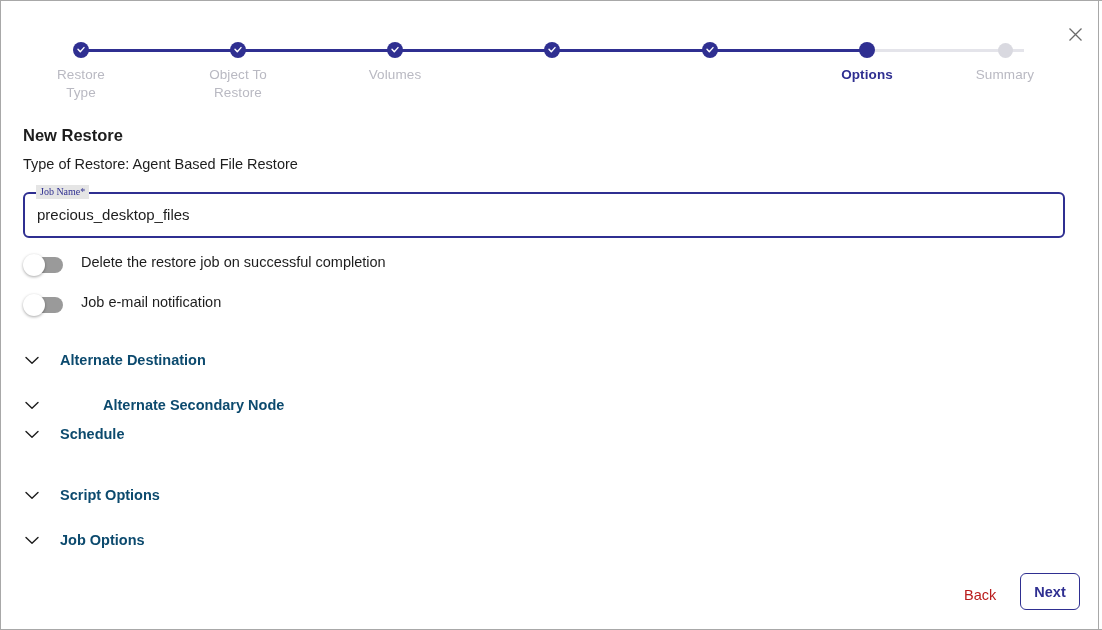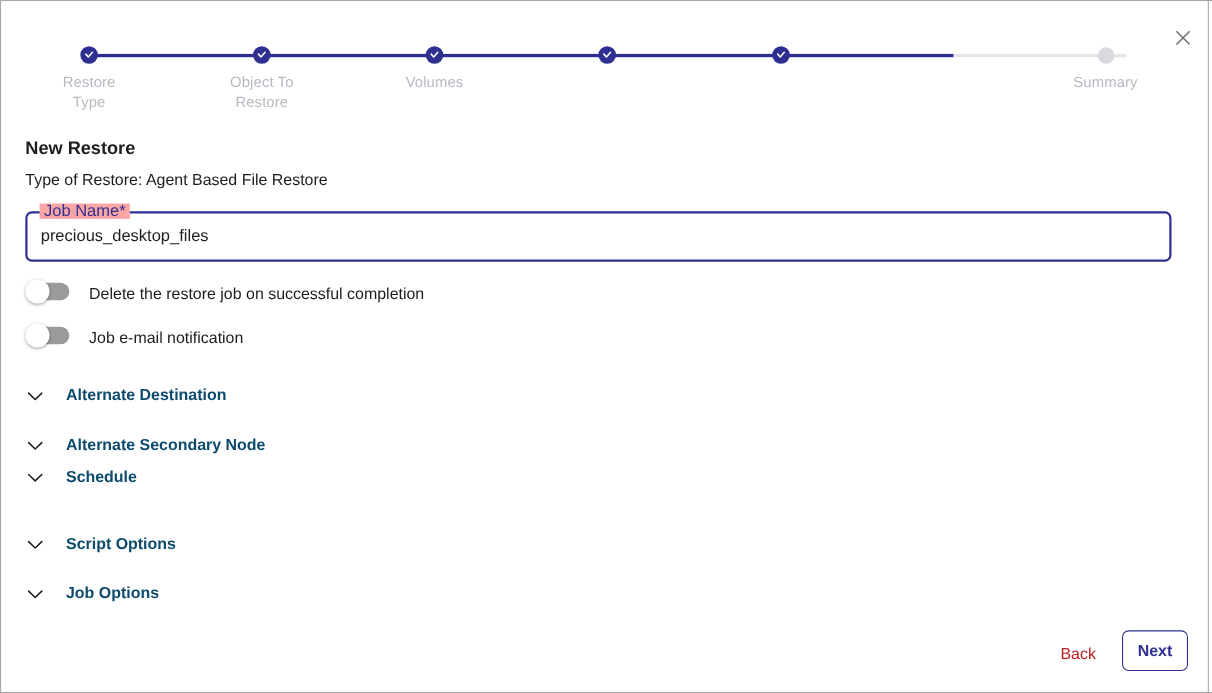--- a/index.html
+++ b/index.html
@@ -130,43 +130,44 @@
     height: 46px;
     box-sizing: border-box;
     border: 2px solid #2f2f91;
     border-radius: 6px;
   }
   .field-label {
     position: absolute;
     top: -9px;
     left: 11px;
     padding: 0 4px;
-    background: #fca5a5;
-    font-size: 15px;
+    background: #e5e5e5;
+    font-size: 10px;
     color: #2f2f91;
     line-height: 14px;
     white-space: nowrap;
+    font-family: Liberation Serif, serif;
   }
   .field-label .req { color: #2f2f91; }
   .field-value {
     position: absolute;
     left: 12px;
     top: 0;
     height: 42px;
     line-height: 42px;
     font-size: 15px;
     color: #1d1d1d;
   }
 
   
   .toggle-row {
     position: absolute;
     left: 22px;
     display: flex;
-    align-items: flex-end;
+    align-items: flex-start;
   }
   .toggle {
     position: relative;
     width: 40px;
     height: 22px;
     flex: 0 0 auto;
     cursor: pointer;
   }
   .toggle .track {
     position: absolute;
@@ -311,20 +312,26 @@
       </div>
       <div class="step" style="left: 709px;">
         <div class="step-dot-wrap">
           <div class="dot">
             <svg width="10" height="10" viewBox="0 0 10 10" aria-hidden="true">
               <path d="M2 4.2 L4.3 6.8 L8 2.6" stroke="#ffffff" stroke-width="1.4" fill="none" stroke-linecap="round" stroke-linejoin="round"></path>
             </svg>
           </div>
         </div>
       </div>
+      <div class="step active" style="left: 866px;">
+        <div class="step-dot-wrap">
+          <div class="dot"></div>
+        </div>
+        <div class="step-label">Options</div>
+      </div>
       <div class="step" style="left: 1004px;">
         <div class="step-dot-wrap">
           <div class="dot upcoming"></div>
         </div>
         <div class="step-label">Summary</div>
       </div>
     </div>
 
   <div class="title">New Restore</div>
   <div class="subtitle">Type of Restore: Agent Based File Restore</div>
@@ -354,21 +361,21 @@
     </div>
   <div id="sections">
       <div class="accordion" style="top: 350px;">
         <div class="chev">
           <svg width="14" height="9" viewBox="0 0 14 9" aria-hidden="true">
             <path d="M1 1.4 L7 7.2 L13 1.4" stroke="#1d1d1d" stroke-width="1.4" fill="none" stroke-linecap="round" stroke-linejoin="round"></path>
           </svg>
         </div>
         <div class="accordion-label">Alternate Destination</div>
       </div>
-      <div class="accordion" style="top: 395px;">
+      <div class="accordion" style="top: 395px; gap: 43px;">
         <div class="chev">
           <svg width="14" height="9" viewBox="0 0 14 9" aria-hidden="true">
             <path d="M1 1.4 L7 7.2 L13 1.4" stroke="#1d1d1d" stroke-width="1.4" fill="none" stroke-linecap="round" stroke-linejoin="round"></path>
           </svg>
         </div>
         <div class="accordion-label">Alternate Secondary Node</div>
       </div>
       <div class="accordion" style="top: 424px;">
         <div class="chev">
           <svg width="14" height="9" viewBox="0 0 14 9" aria-hidden="true">

